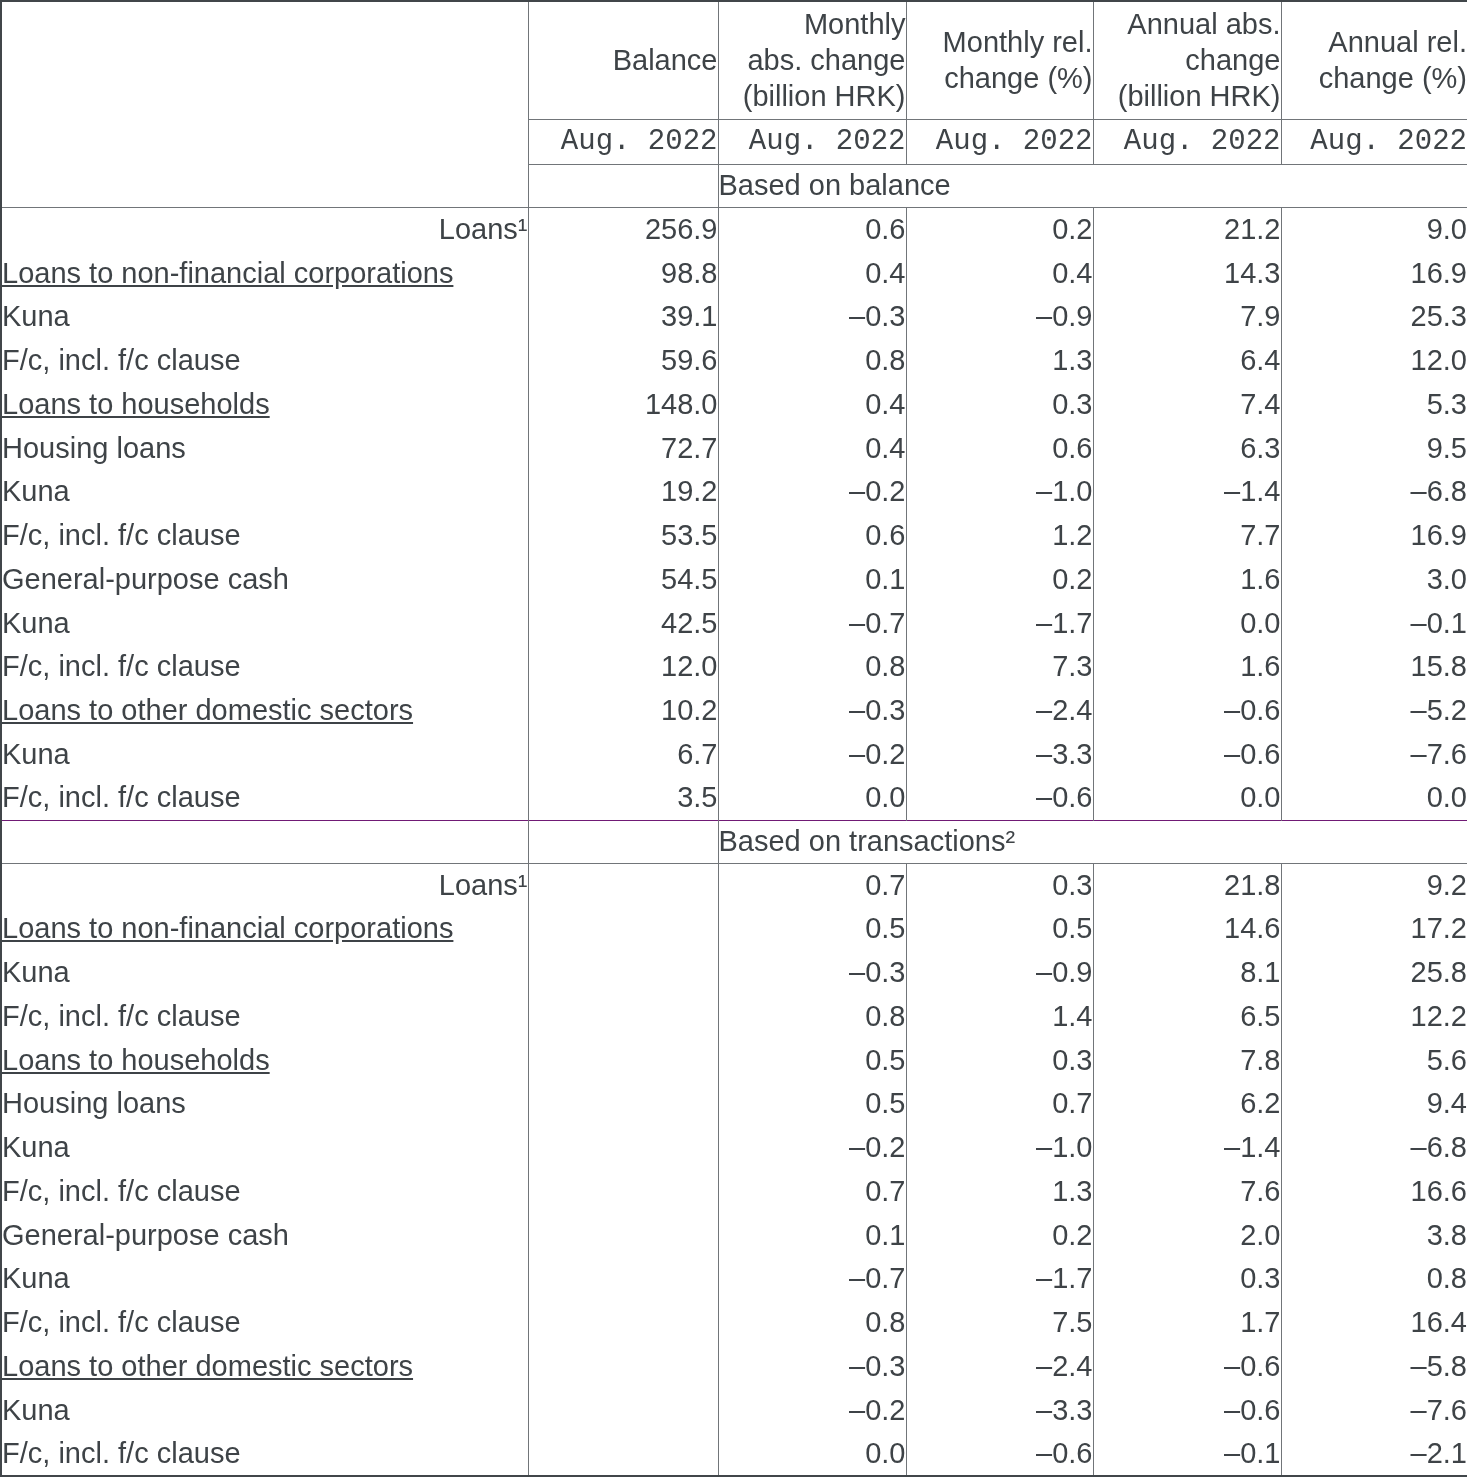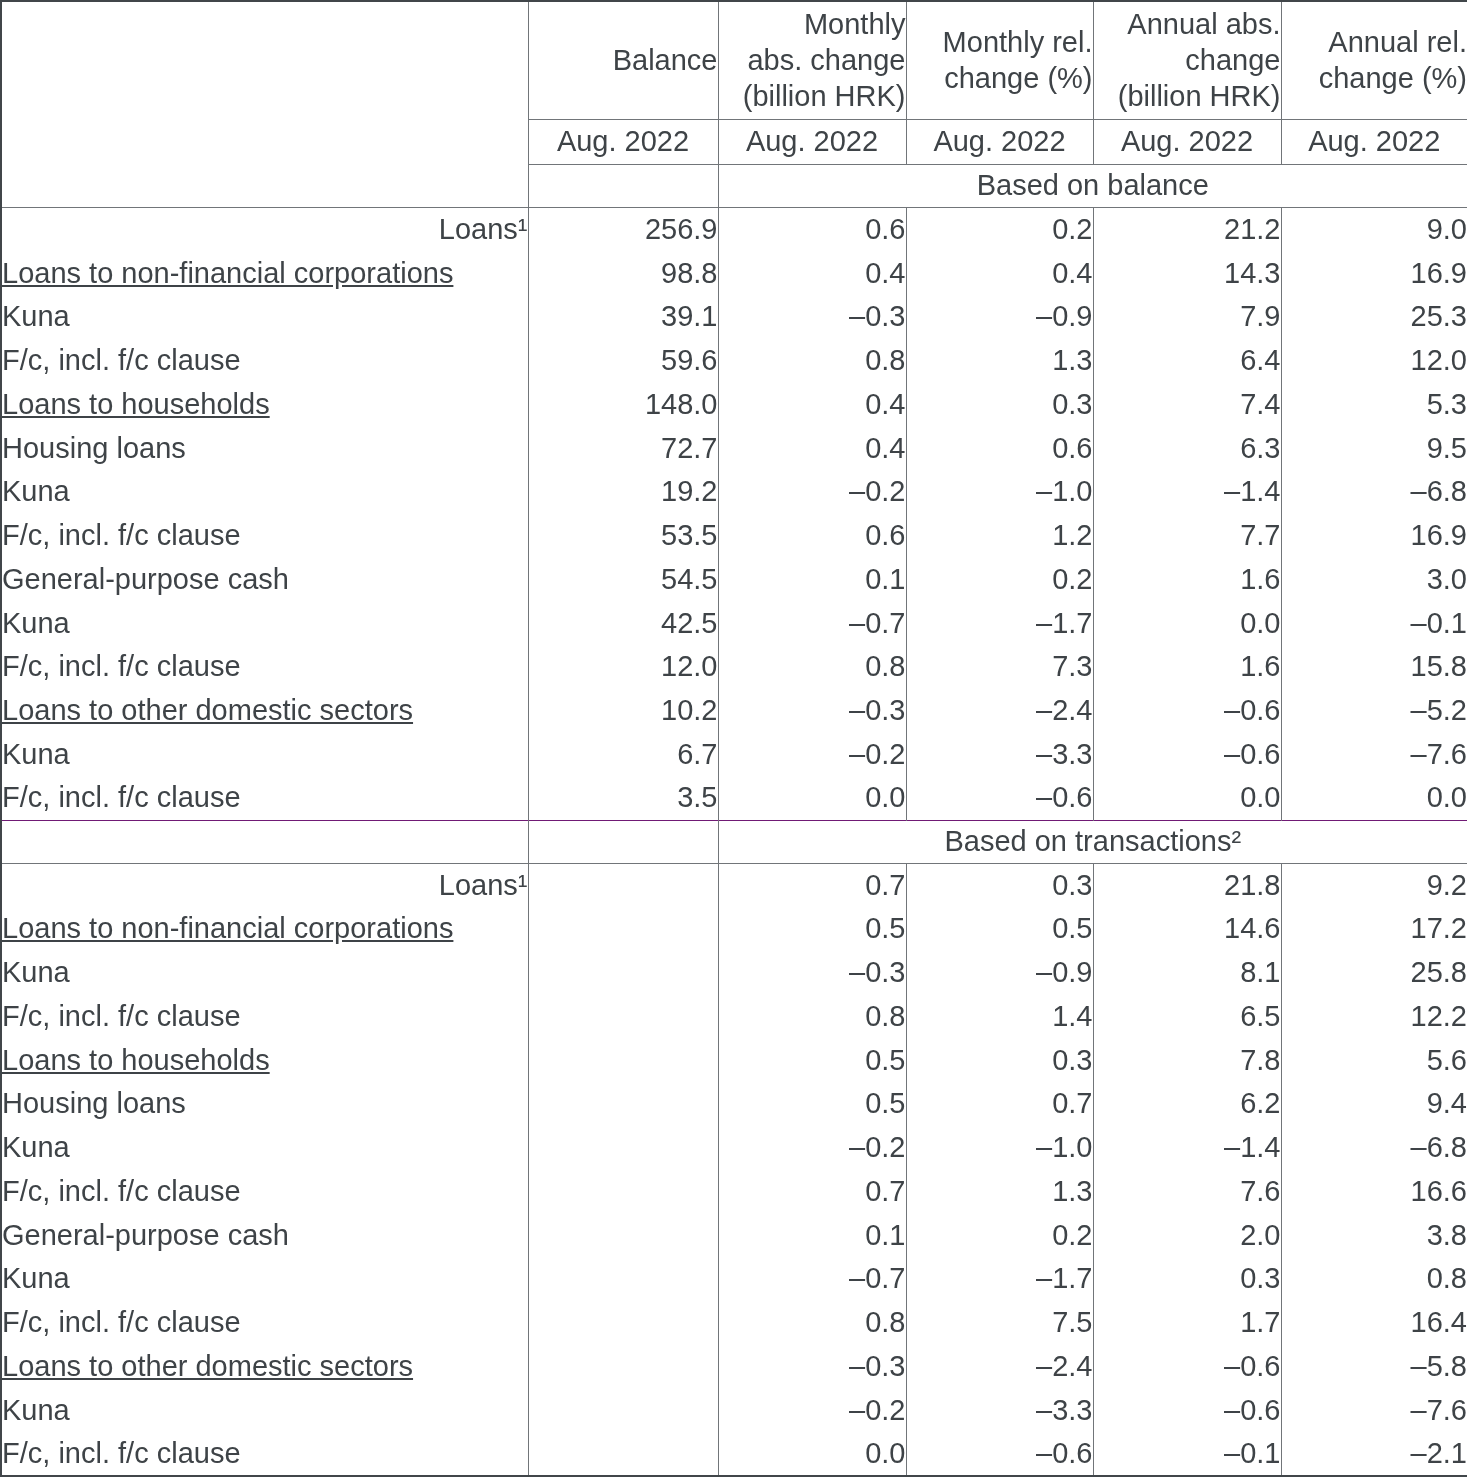--- a/index.html
+++ b/index.html
@@ -44,25 +44,25 @@
   tr.r-data    { height: 43.7px; }
 
   
   td.head {
     text-align: right;
     padding-right: 13px;
     white-space: pre-line;
     line-height: 36px;
   }
   td.period {
-    text-align: center;
+    text-align: right;
     padding-right: 13px;
+    font-family: Liberation Mono, monospace;
   }
   td.section {
-    text-align: center;
     margin-left: 15px;
   }
   td.lbl {
     text-align: left;
     white-space: nowrap;
   }
   td.num {
     text-align: right;
     padding-right: 13px;
     white-space: nowrap;

